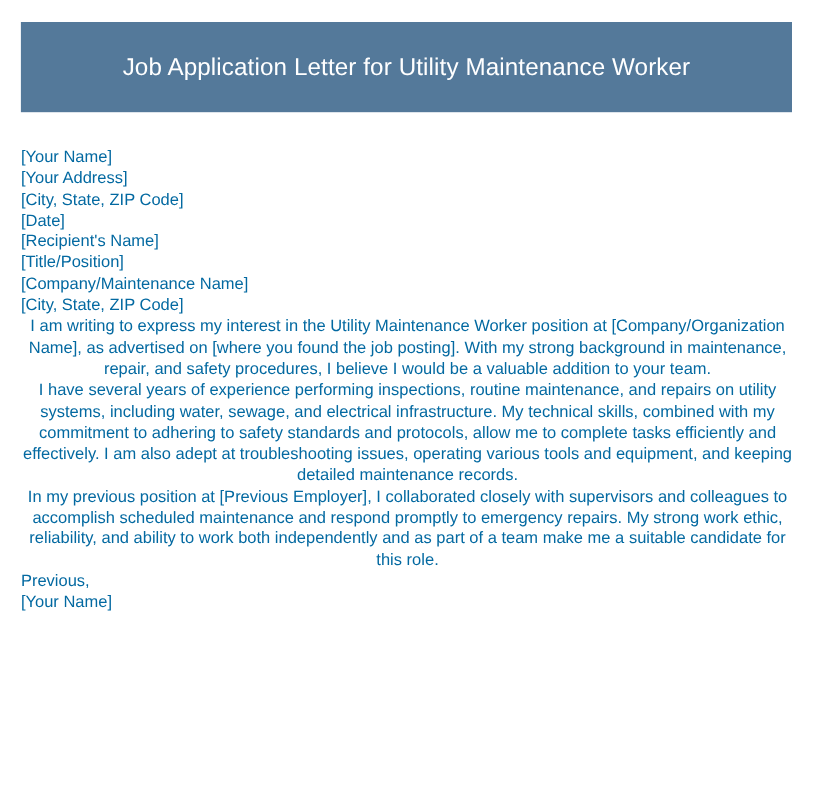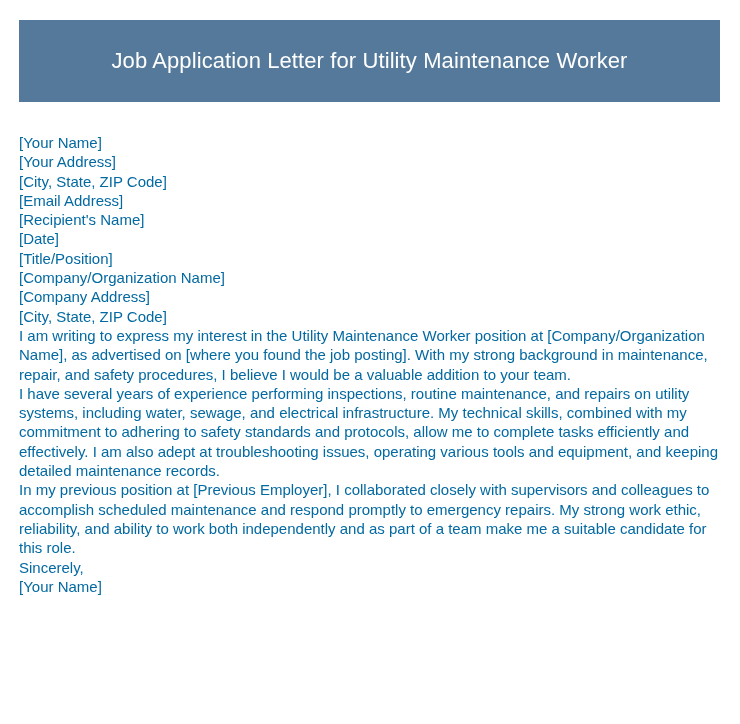--- a/index.html
+++ b/index.html
@@ -52,48 +52,46 @@
     color: #0369a1;
     font-size: 15px;
     line-height: 19.3px;
     font-family: "Liberation Sans", sans-serif;
     margin: 0;
     padding: 0;
     text-align: left;
     word-spacing: 0px;
   }
   .para {
-    text-align: left;
+    text-align: center;
   }
 </style>
 </head>
 <body>
 
 <div class="page">
 
   <div class="header-bar">
     <div class="header-title">Job Application Letter for Utility Maintenance Worker</div>
   </div>
 
   <div class="letter-body">
 
     <div class="line">[Your Name]</div>
     <div class="line">[Your Address]</div>
     <div class="line">[City, State, ZIP Code]</div>
-    <div class="line">[Email Address]</div>
+    <div class="line">[Date]</div>
+
     <div class="line">[Recipient's Name]</div>
-
-    <div class="line">[Date]</div>
     <div class="line">[Title/Position]</div>
-    <div class="line">[Company/Organization Name]</div>
-    <div class="line">[Company Address]</div>
+    <div class="line">[Company/Maintenance Name]</div>
     <div class="line">[City, State, ZIP Code]</div>
 
 
     <p class="para">I am writing to express my interest in the Utility Maintenance Worker position at [Company/Organization Name], as advertised on [where you found the job posting]. With my strong background in maintenance, repair, and safety procedures, I believe I would be a valuable addition to your team.</p>
     <p class="para">I have several years of experience performing inspections, routine maintenance, and repairs on utility systems, including water, sewage, and electrical infrastructure. My technical skills, combined with my commitment to adhering to safety standards and protocols, allow me to complete tasks efficiently and effectively. I am also adept at troubleshooting issues, operating various tools and equipment, and keeping detailed maintenance records.</p>
     <p class="para">In my previous position at [Previous Employer], I collaborated closely with supervisors and colleagues to accomplish scheduled maintenance and respond promptly to emergency repairs. My strong work ethic, reliability, and ability to work both independently and as part of a team make me a suitable candidate for this role.</p>
 
-    <div class="line">Sincerely,</div>
+    <div class="line">Previous,</div>
     <div class="line">[Your Name]</div>
 
   </div>
 </div>
 
 </body></html>

